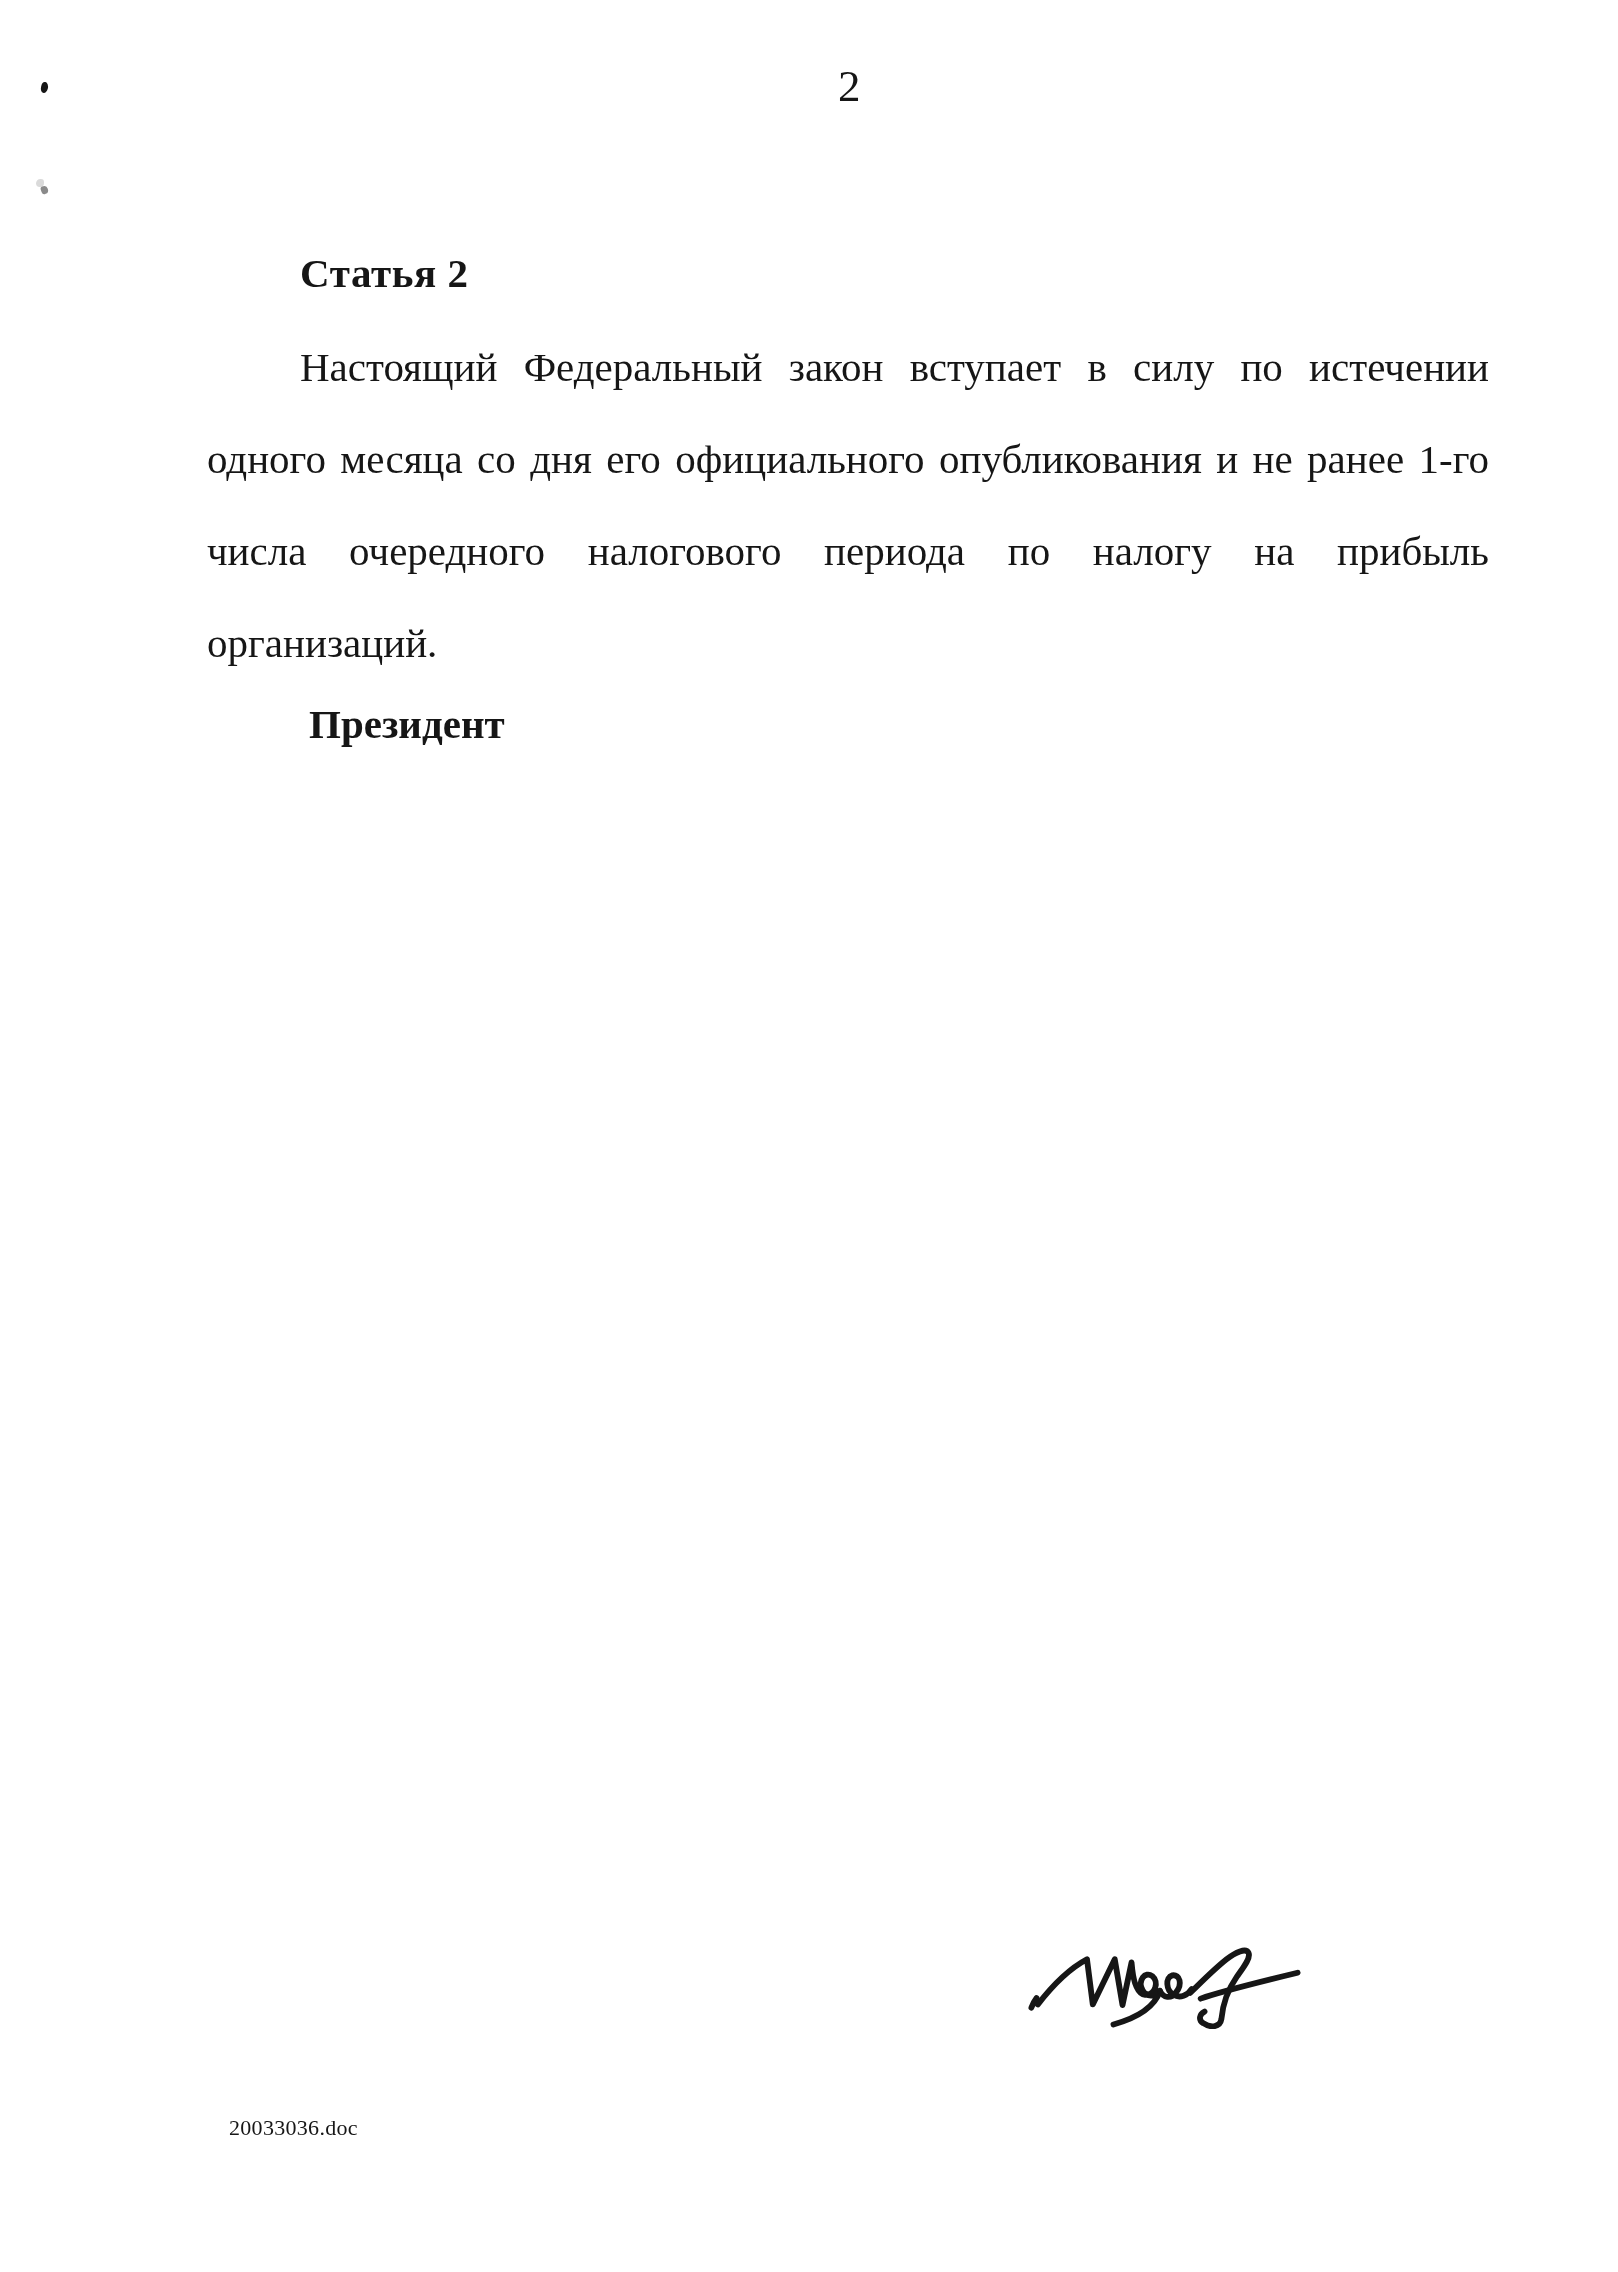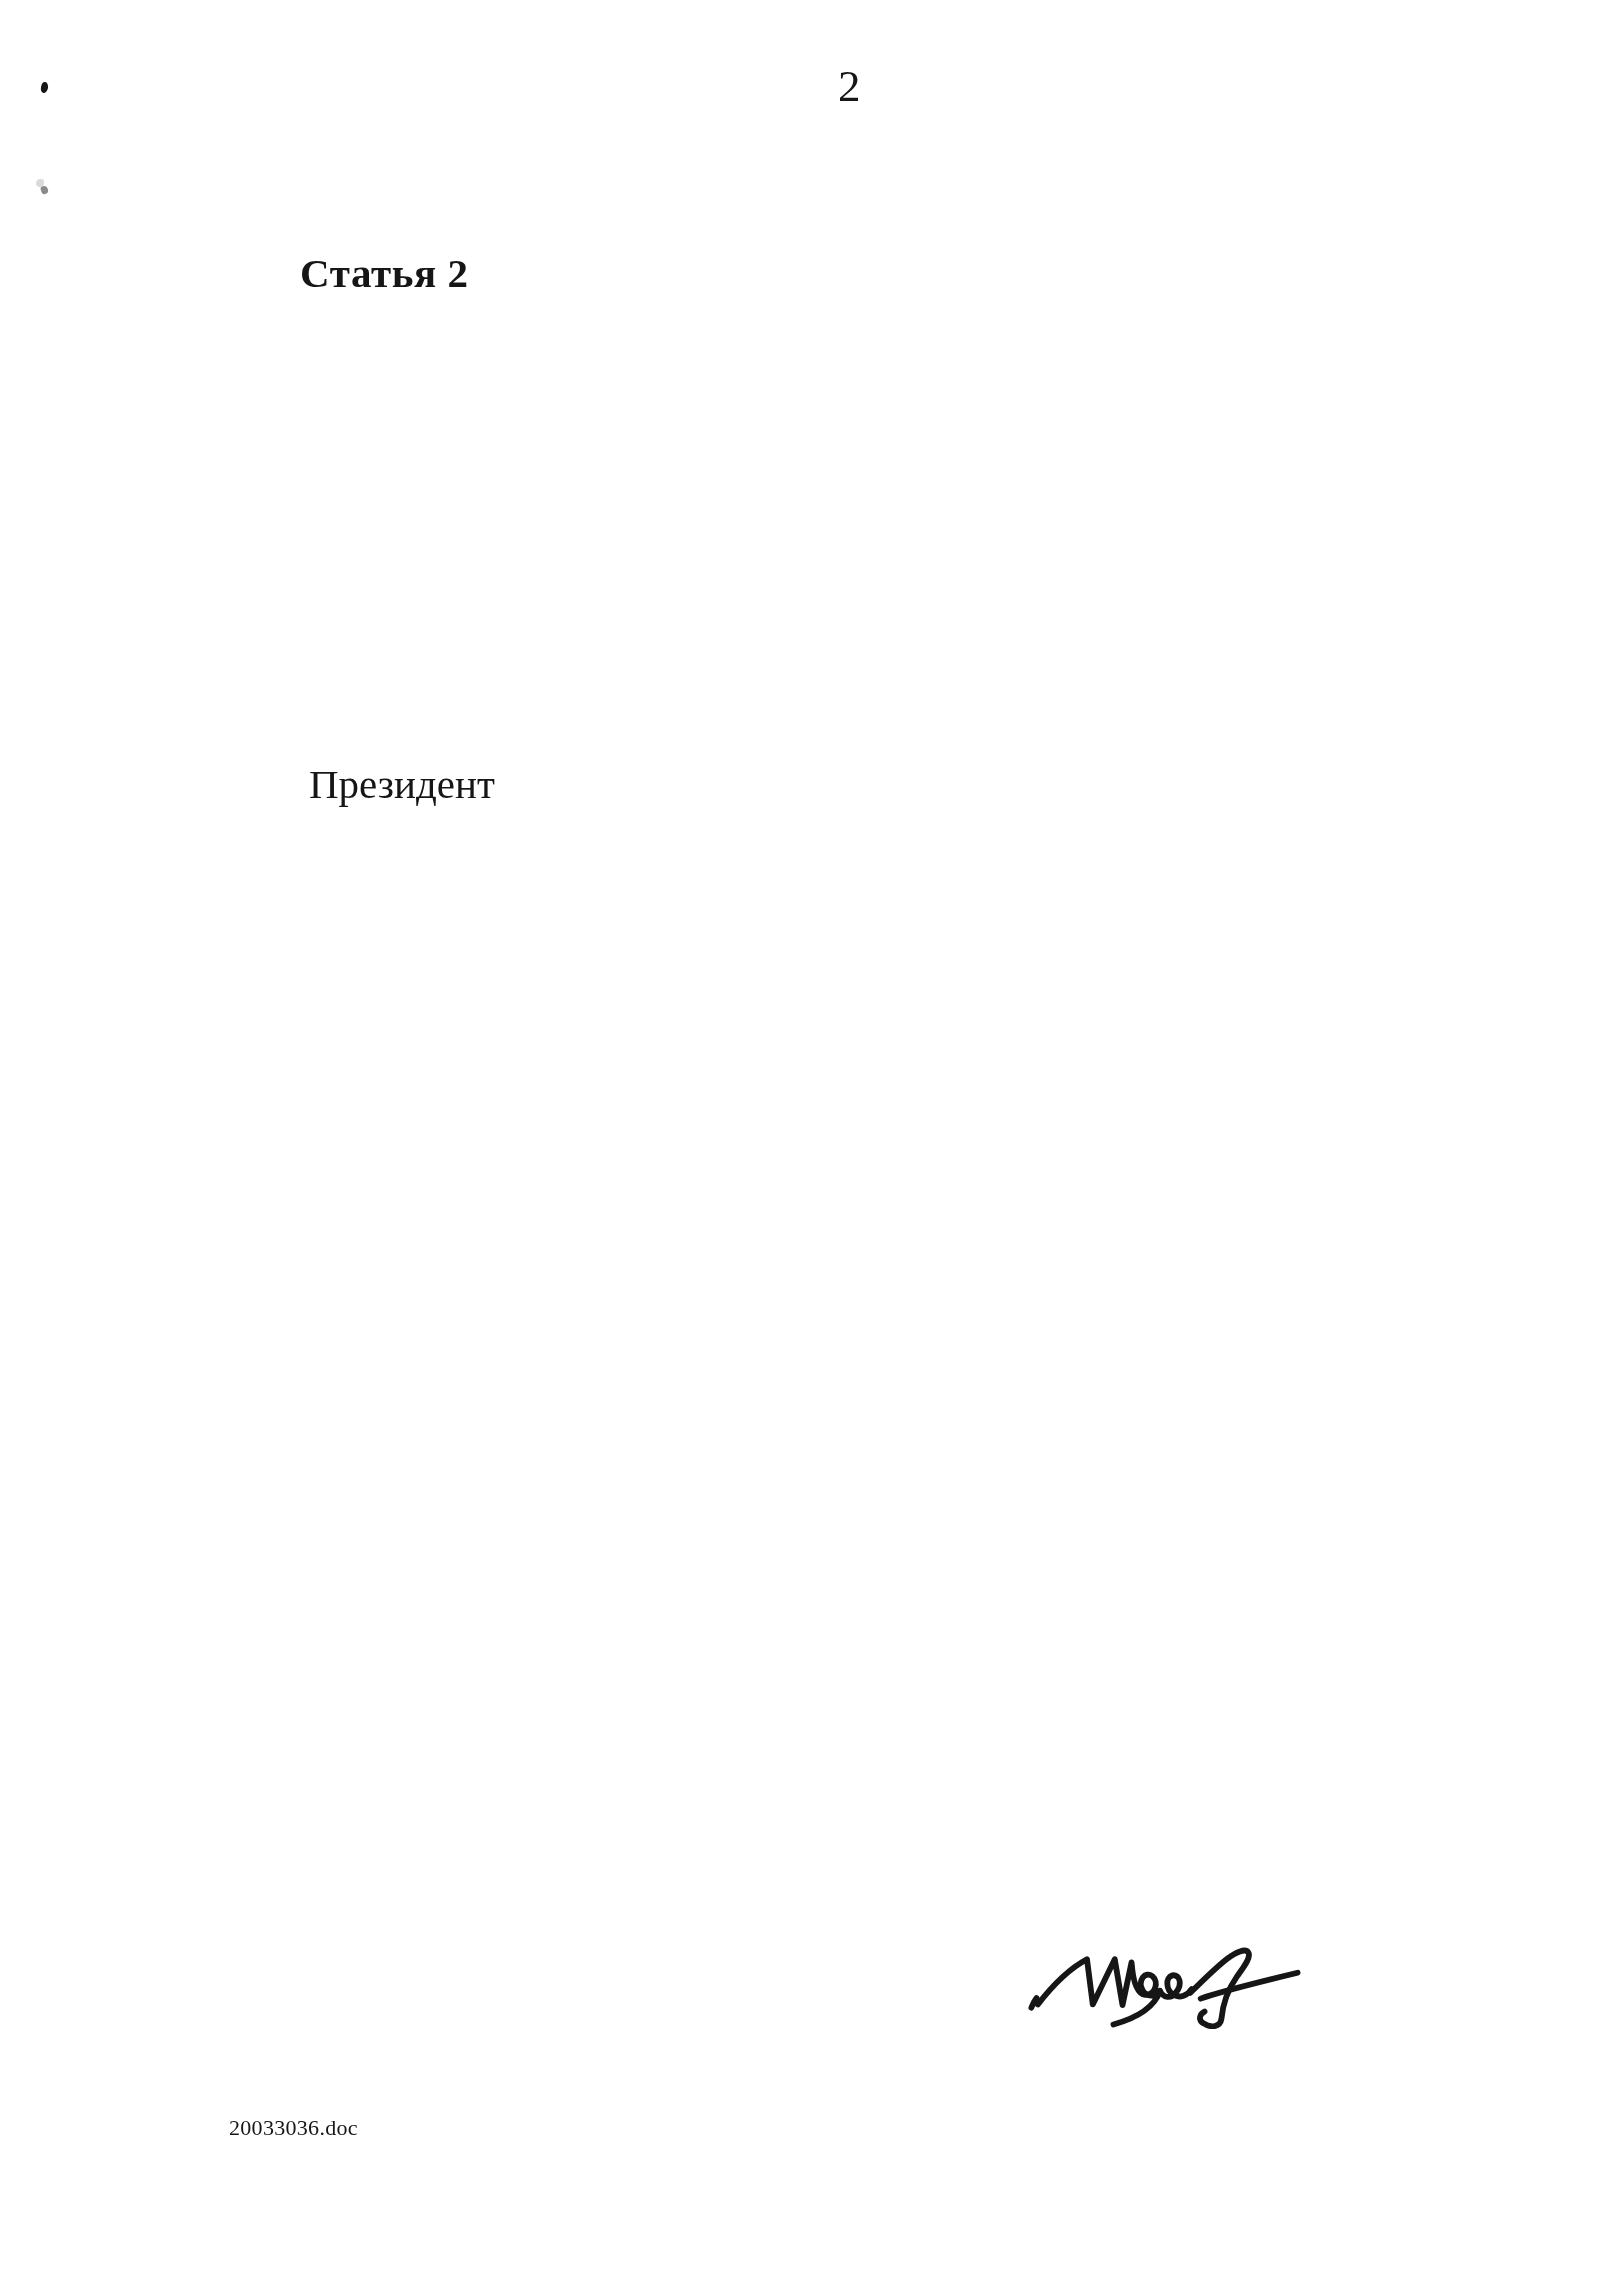--- a/index.html
+++ b/index.html
@@ -55,24 +55,25 @@
     white-space: normal;
   }
   .pline.first {
     padding-left: 93px;
   }
 
   
   .signer {
     position: absolute;
     left: 205px;
-    top: 760px;
+    top: 700px;
     font-size: 41px;
     line-height: 49px;
     white-space: nowrap;
+    font-weight: bold;
   }
   .signer-line1 { padding-left: 104px; }
 
   
   .signature {
     position: absolute;
     left: 1027px;
     top: 1945px;
     width: 275px;
     height: 84px;
@@ -120,20 +121,25 @@
 <div class="page">
 
   <div class="speck speck1"></div>
   <div class="speck speck2a"></div>
   <div class="speck speck2b"></div>
 
   <div class="page-number">2</div>
 
   <h1 class="article-heading">Статья 2</h1>
 
+  <div class="paragraph">
+    <div class="pline first">Настоящий Федеральный закон вступает в силу по истечении</div>
+    <div class="pline">одного месяца со дня его официального опубликования и не ранее 1-го</div>
+    <div class="pline">числа очередного налогового периода по налогу на прибыль организаций.</div>
+  </div>
 
   <div class="signer">
     <div class="signer-line1">Президент</div>
   </div>
 
   <svg class="signature" viewBox="0 0 424 130" xmlns="http://www.w3.org/2000/svg" aria-hidden="true">
     <g fill="none" stroke="#161616" stroke-width="9" stroke-linecap="round" stroke-linejoin="round">
       <path d="M6,97 C8,91 11,86 14,82"></path>
       <path d="M16,92
                C36,66 62,38 92,22

